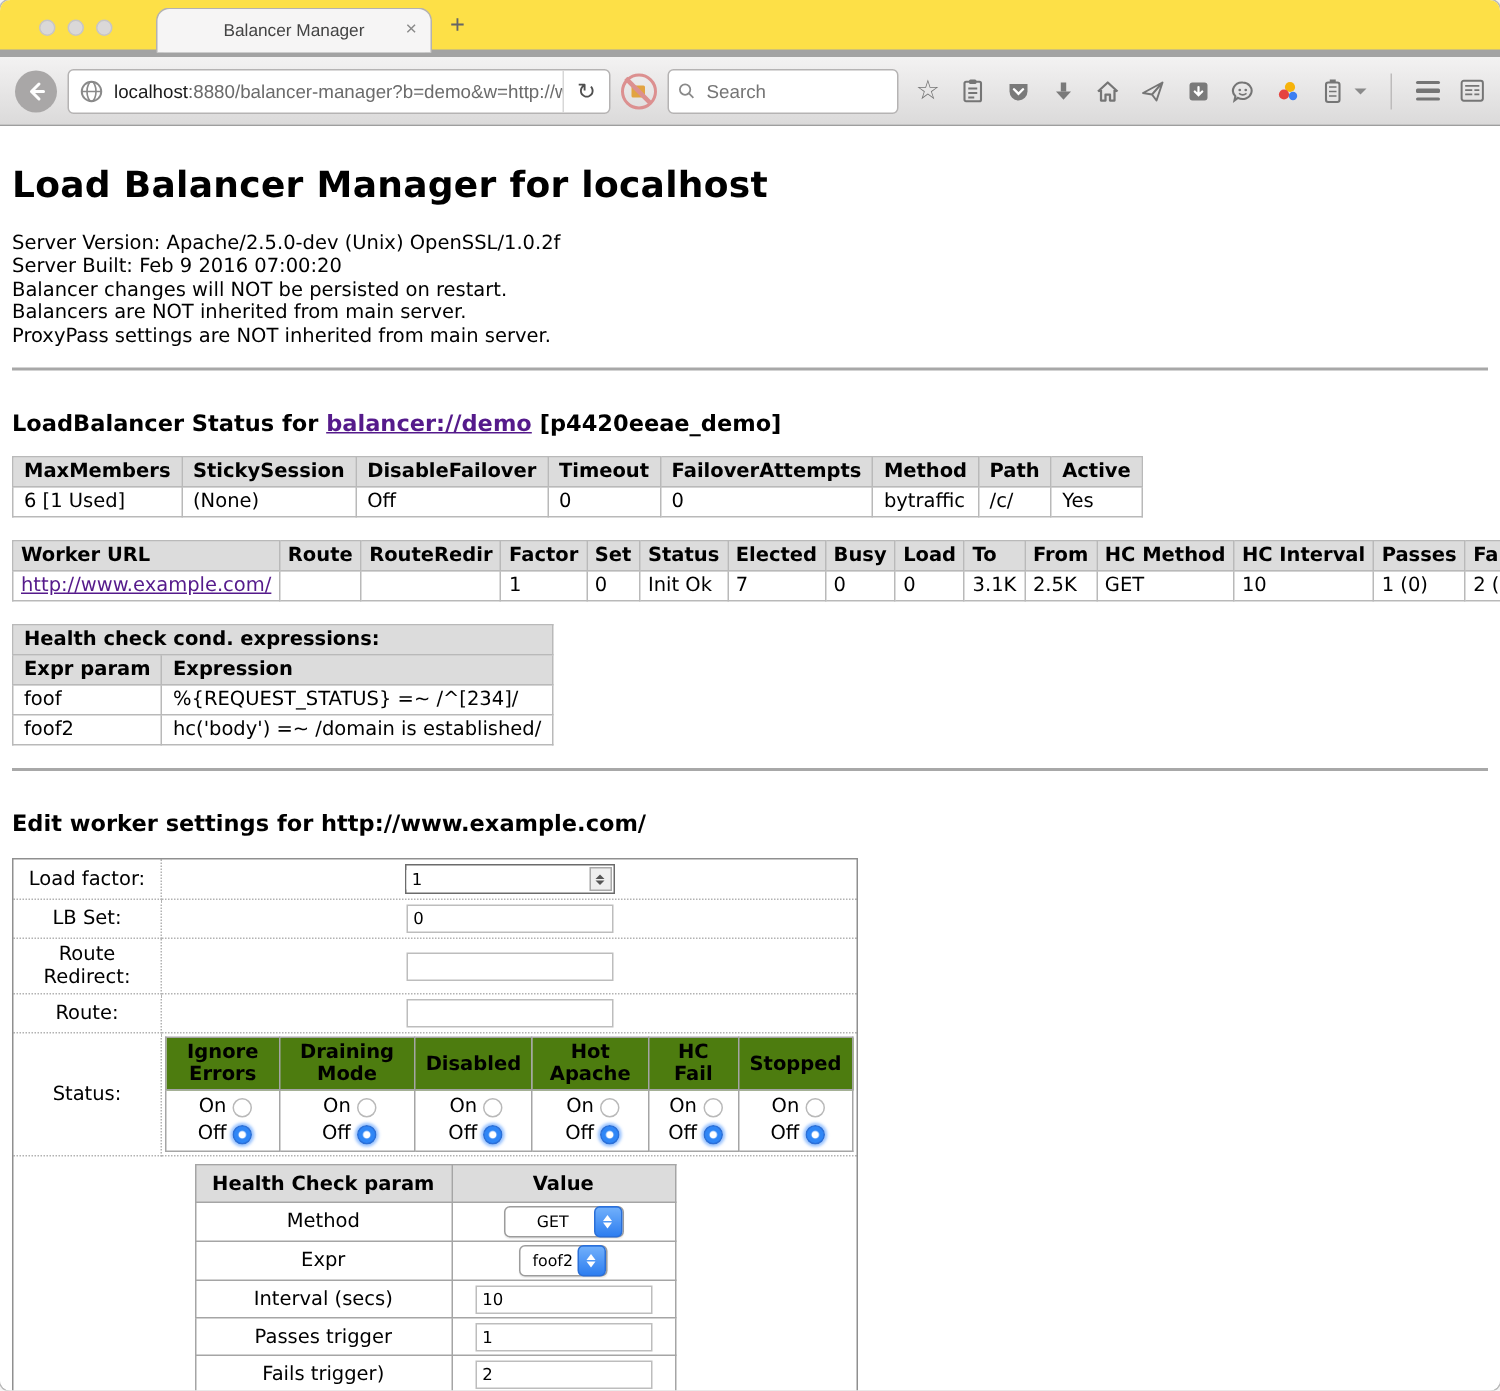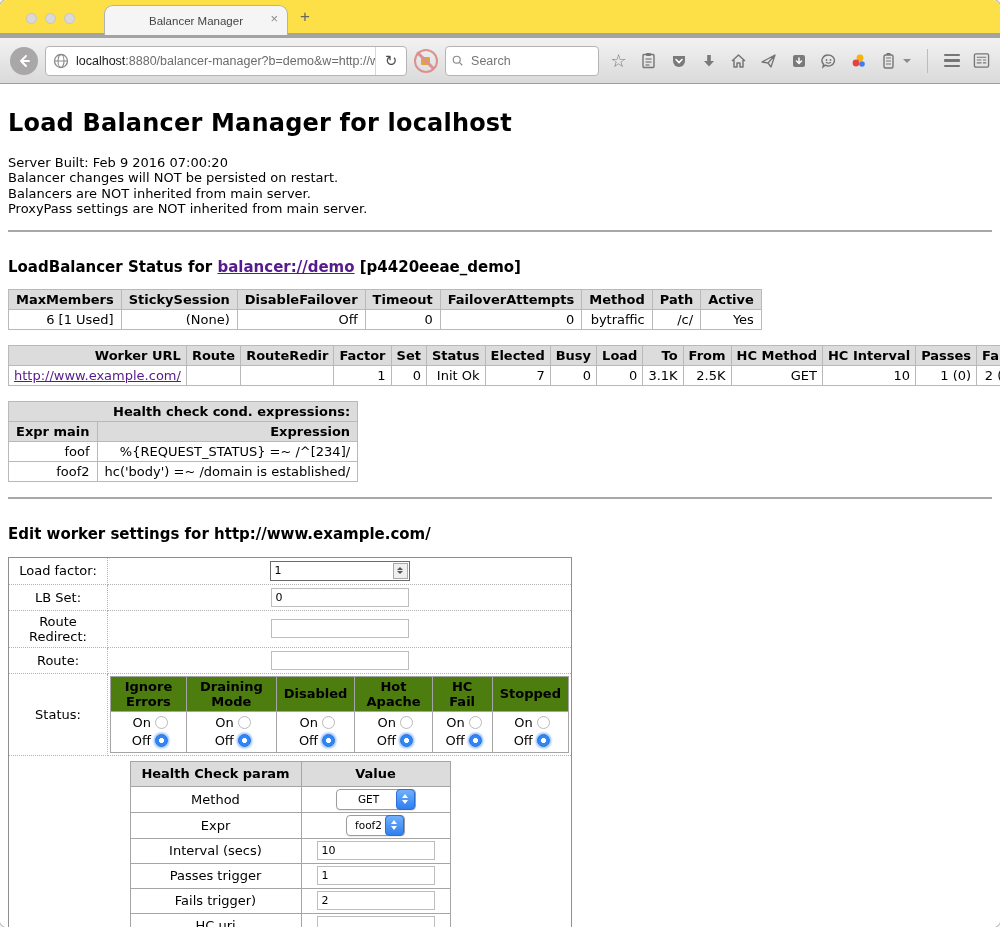--- a/index.html
+++ b/index.html
@@ -47,21 +47,21 @@
   
   .content{background:#fff;padding:0 8px;font-family:"DejaVu Sans","Liberation Sans",sans-serif;
            color:#000;font-size:13px;}
   .content h1{font-size:24px;margin:25px 0 18px;font-weight:bold;letter-spacing:.2px;}
   .sinfo div{line-height:15.4px;}
   hr{border:none;height:2px;background:#a8a8a8;margin:13px 0;}
   .h3{font-size:15px;font-weight:bold;margin:26px 0 13px;}
   a.plink{color:#551a8b;text-decoration:underline;}
 
   table.data{border-collapse:collapse;margin-bottom:15px;}
-  table.data th,table.data td{border:1px solid #b9b9b9;padding:2px 7px;font-size:13px;text-align:right;}
+  table.data th,table.data td{border:1px solid #b9b9b9;padding:2px 7px;font-size:13px;text-align:left;}
   table.data{border:1px solid #7e7e7e;}
   table.data th{background:#dcdcdc;font-weight:bold;}
   table.worker{width:984px;white-space:nowrap;}
   table.worker td,table.worker th{padding:2px 5px;}
 
   
   table.form{border:1px solid #8f8f8f;border-collapse:collapse;margin:14px 0 0 0;width:564px;}
   table.form > tbody > tr > td{border:1px dotted #b2b2b2;padding:3px;font-size:13px;}
   td.flabel{width:92px;text-align:center;}
   td.fvalue{text-align:center;}
@@ -229,20 +229,21 @@
             <line x1="10.5" y1="11" x2="14" y2="11" stroke="#757575" stroke-width="1.2"></line>
           </svg>
       </span>
     </div>
   </div>
 
   <div class="content">
     <h1>Load Balancer Manager for localhost</h1>
 
     <div class="sinfo">
+      <div>Server Version: Apache/2.5.0-dev (Unix) OpenSSL/1.0.2f</div>
       <div>Server Built: Feb 9 2016 07:00:20</div>
       <div>Balancer changes will NOT be persisted on restart.</div>
       <div>Balancers are NOT inherited from main server.</div>
       <div>ProxyPass settings are NOT inherited from main server.</div>
     </div>
 
     <hr>
 
     <div class="h3">
       <span>LoadBalancer Status for </span><a class="plink" href="#">balancer://demo</a><span> [p4420eeae_demo]</span>
@@ -313,21 +314,21 @@
       </tr>
       </tbody>
     </table>
 
     <table class="data">
       <tbody>
       <tr>
         <th colspan="2">Health check cond. expressions:</th>
       </tr>
       <tr>
-        <th>Expr main</th>
+        <th>Expr param</th>
         <th>Expression</th>
       </tr>
       <tr>
         <td>foof</td>
         <td>%{REQUEST_STATUS} =~ /^[234]/</td>
       </tr>
       <tr>
         <td>foof2</td>
         <td>hc('body') =~ /domain is established/</td>
       </tr>

